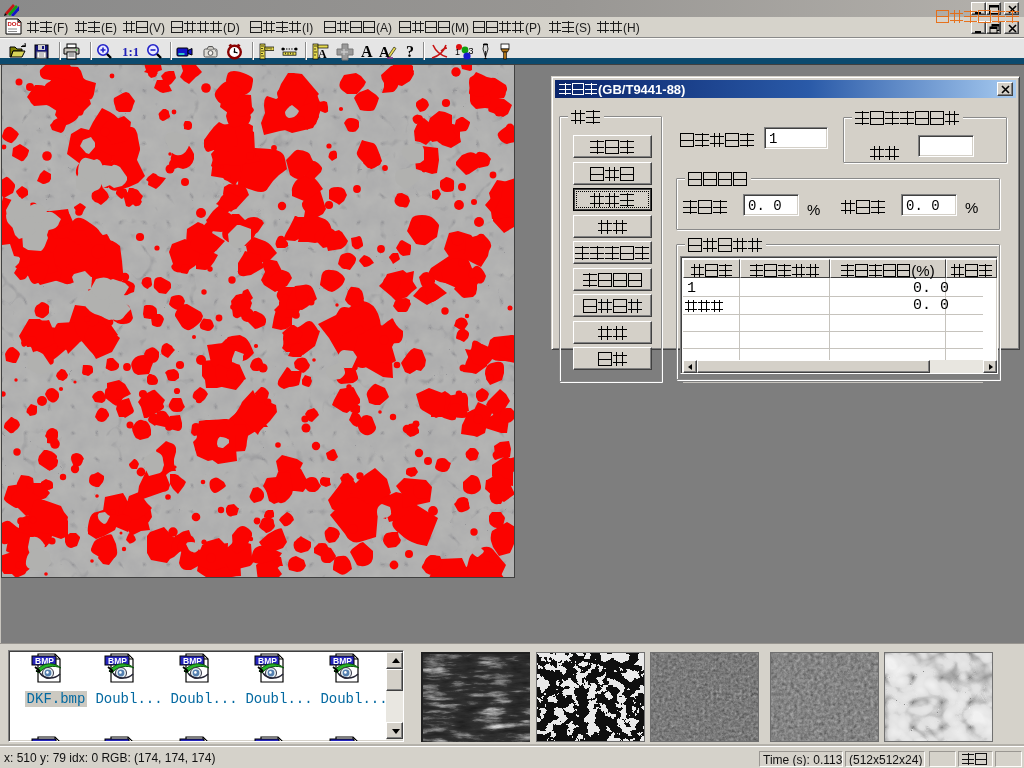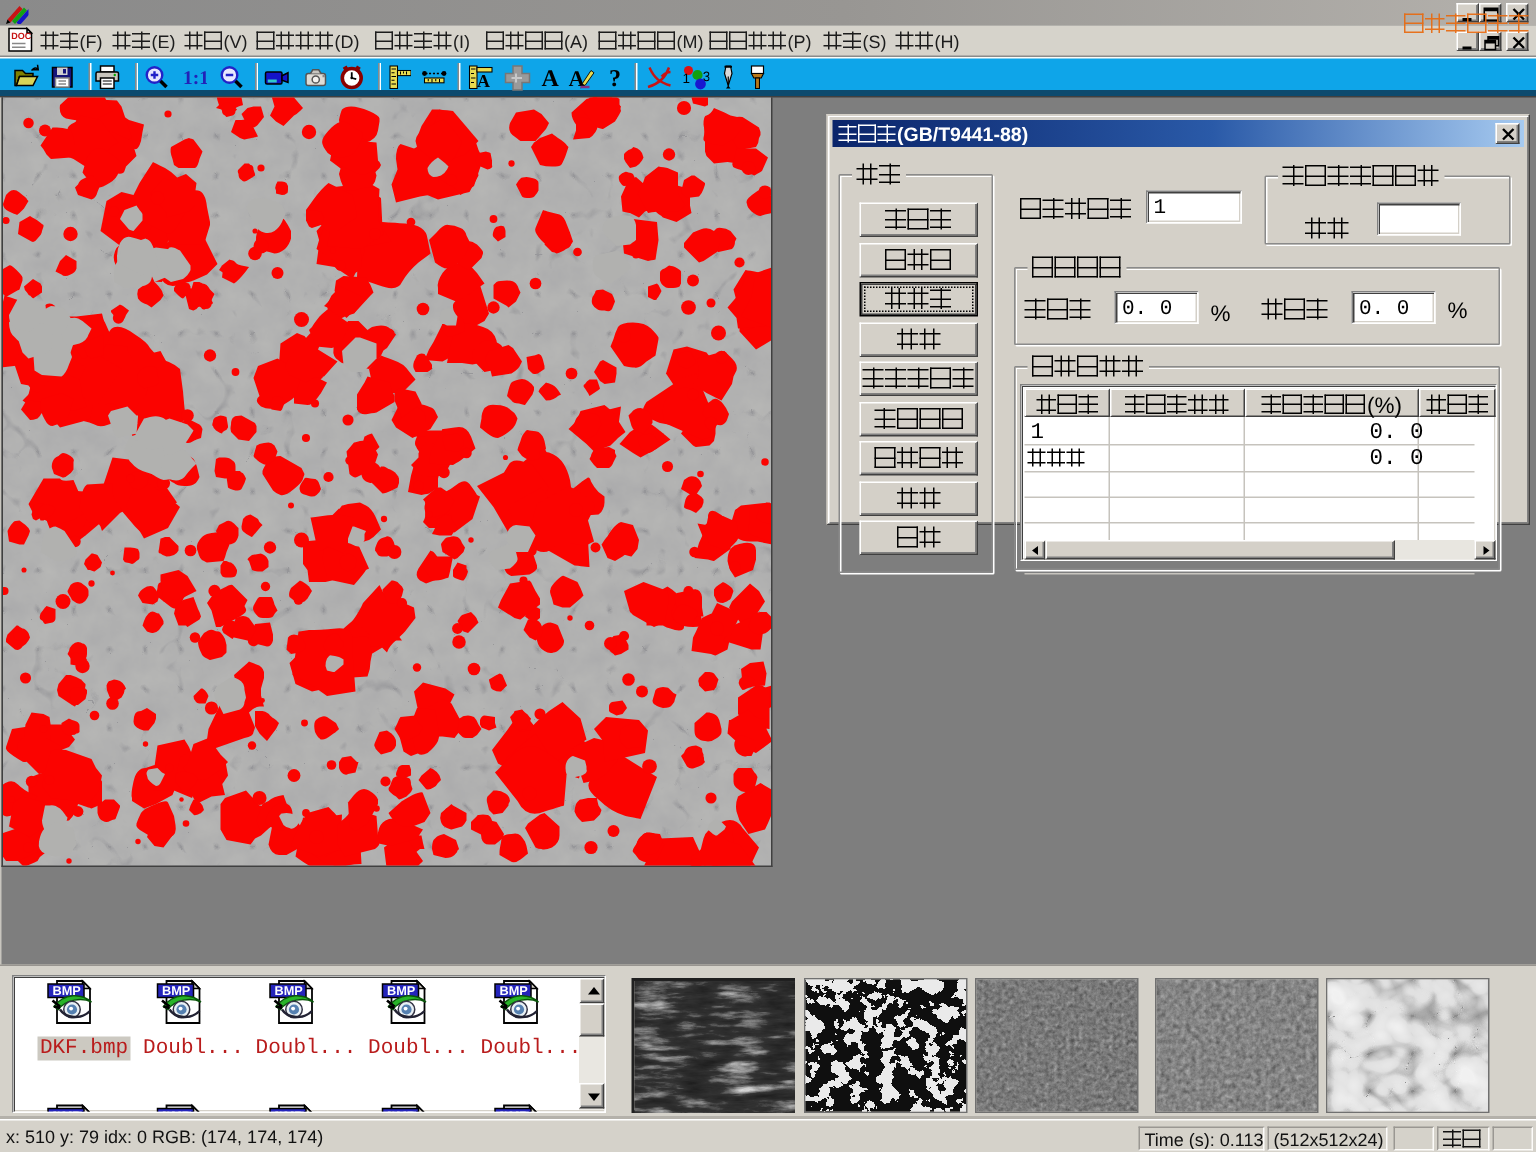--- a/index.html
+++ b/index.html
@@ -13,21 +13,21 @@
 #title{left:0;top:0;width:1024px;height:17px;background:linear-gradient(90deg,#8a8a8a,#989693 55%,#b4b1ac);--c:#d9d6ce;color:#d9d6ce;font-weight:bold;font-size:12px}
 #title .cjk{--s:12px}
 
 .wb{position:absolute;width:15px;height:13px;background:#d4d0c8;border:1px solid;border-color:#ffffff #404040 #404040 #ffffff;box-shadow:inset -1px -1px 0 #808080}
 .wb svg{position:absolute;left:1px;top:1px}
 
 #menu{left:0;top:17px;width:1024px;height:21px;background:#d6d3cb;border-bottom:1px solid #8a8a8a;--c:#1c1c1c;color:#1c1c1c;font-size:12px}
 #menu .cjk{--s:12px}
 .mi{position:absolute;top:4px}
 
-#tbar{left:0;top:38px;width:1024px;height:26px;background:#0ea5e9;border-top:1px solid #fcfbf8;border-bottom:4px solid #0c4a6e}
+#tbar{left:0;top:38px;width:1024px;height:26px;background:#e5e5e5;border-top:1px solid #fcfbf8;border-bottom:6px solid #0c4a6e}
 .tsep{position:absolute;top:3px;width:2px;height:18px;border-left:1px solid #8a8a8a;border-right:1px solid #fff}
 .ticon{position:absolute;top:4px}
 
 #work{left:0;top:64px;width:1024px;height:579px;background:#7e7e7e;border-top:1px solid #404040}
 #imgwrap{position:absolute;left:1px;top:0px;width:514px;height:513px;border:1px solid #404040;border-top:none}
 
 #dlg{left:551px;top:76px;width:469px;height:274px;background:#d4d0c8;border:1px solid;border-color:#d4d0c8 #404040 #404040 #d4d0c8;box-shadow:inset 1px 1px 0 #fff,inset -1px -1px 0 #808080;--c:#000;color:#000}
 #dlgtitle{position:absolute;left:3px;top:3px;right:3px;height:18px;background:linear-gradient(90deg,#0a246a,#2a5aa8 55%,#a6caf0);color:#fff;--c:#fff;font-size:13px;font-weight:bold}
 #dlgtitle .cjk{--s:12px}
 .grp{position:absolute;border:1px solid #8a8a8a;box-shadow:inset 1px 1px 0 #fff, 1px 1px 0 #fff;border-radius:1px}
@@ -42,21 +42,21 @@
 .tgrid{position:absolute;background:#c6c3bd}
 .trowtx{position:absolute;font-family:"Liberation Mono",monospace;font-size:15px}
 
 .sbtn{position:absolute;background:#d4d0c8;border:1px solid;border-color:#fff #404040 #404040 #fff;box-shadow:inset -1px -1px 0 #808080}
 .sbtrack{position:absolute;background:#e8e6e0}
 .sbthumb{position:absolute;background:#d4d0c8;border:1px solid;border-color:#fff #404040 #404040 #fff;box-shadow:inset -1px -1px 0 #808080}
 .arr{position:absolute;width:0;height:0}
 
 #bpanel{left:0;top:643px;width:1024px;height:103px;background:#d5d2ca;border-top:1px solid #989590}
 #listbox{position:absolute;left:8px;top:6px;width:396px;height:92px;background:#fff;border:1px solid;border-color:#808080 #fff #fff #808080;box-shadow:inset 1px 1px 0 #404040,inset -1px -1px 0 #d4d0c8;overflow:hidden}
-.fname{position:absolute;font-family:"Liberation Mono",monospace;font-size:14px;color:#b91c1c}
+.fname{position:absolute;font-family:"Liberation Mono",monospace;font-size:14px;color:#0369a1}
 .thumb{position:absolute;top:8px;width:109px;height:90px;border:1px solid #707070}
 
 #sbar{left:0;top:746px;width:1024px;height:22px;background:#d5d2ca;border-top:1px solid #fff;box-shadow:0 -2px 0 #b4b1aa;font-size:12px;color:#111;--c:#111}
 .scell{position:absolute;top:4px;height:16px;border:1px solid;border-color:#9a9792 #fdfcfa #fdfcfa #9a9792;font-size:12px;padding:1px 2px 0 3px;white-space:nowrap;overflow:hidden}
 #wmark{left:936px;top:8px;z-index:50;--c:#e86a10;--s:13px;opacity:.92}
 </style></head>
 <body>
 <div id="title" class="abs">
   <span style="position:absolute;left:3px;top:1px"><svg width="16" height="15" viewBox="0 0 16 15" style="">
         <path d="M2 12 L10 3 L12 5 L4 14 Z" fill="#c81414"></path>

